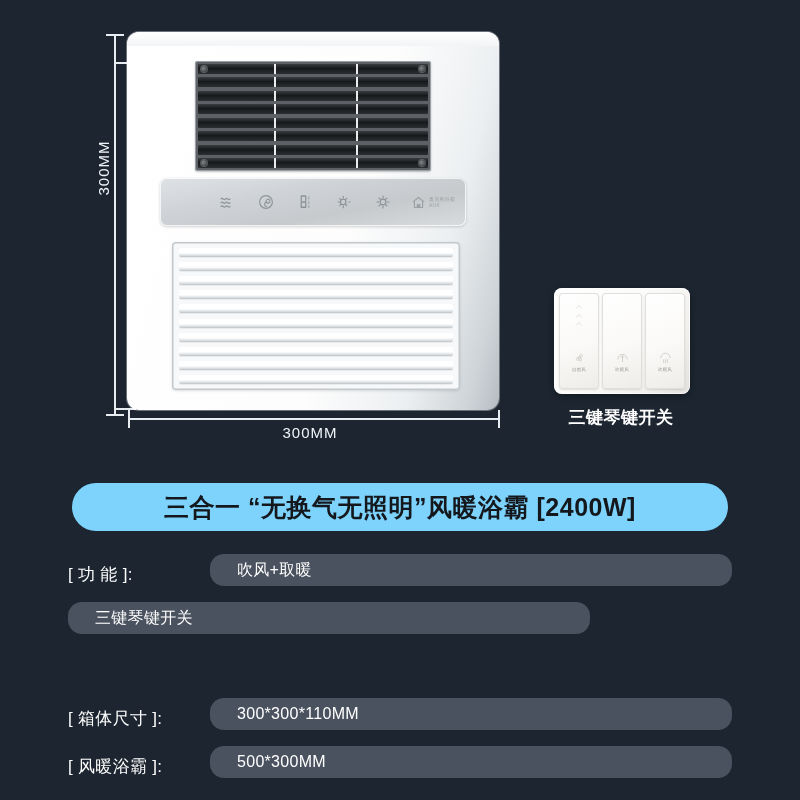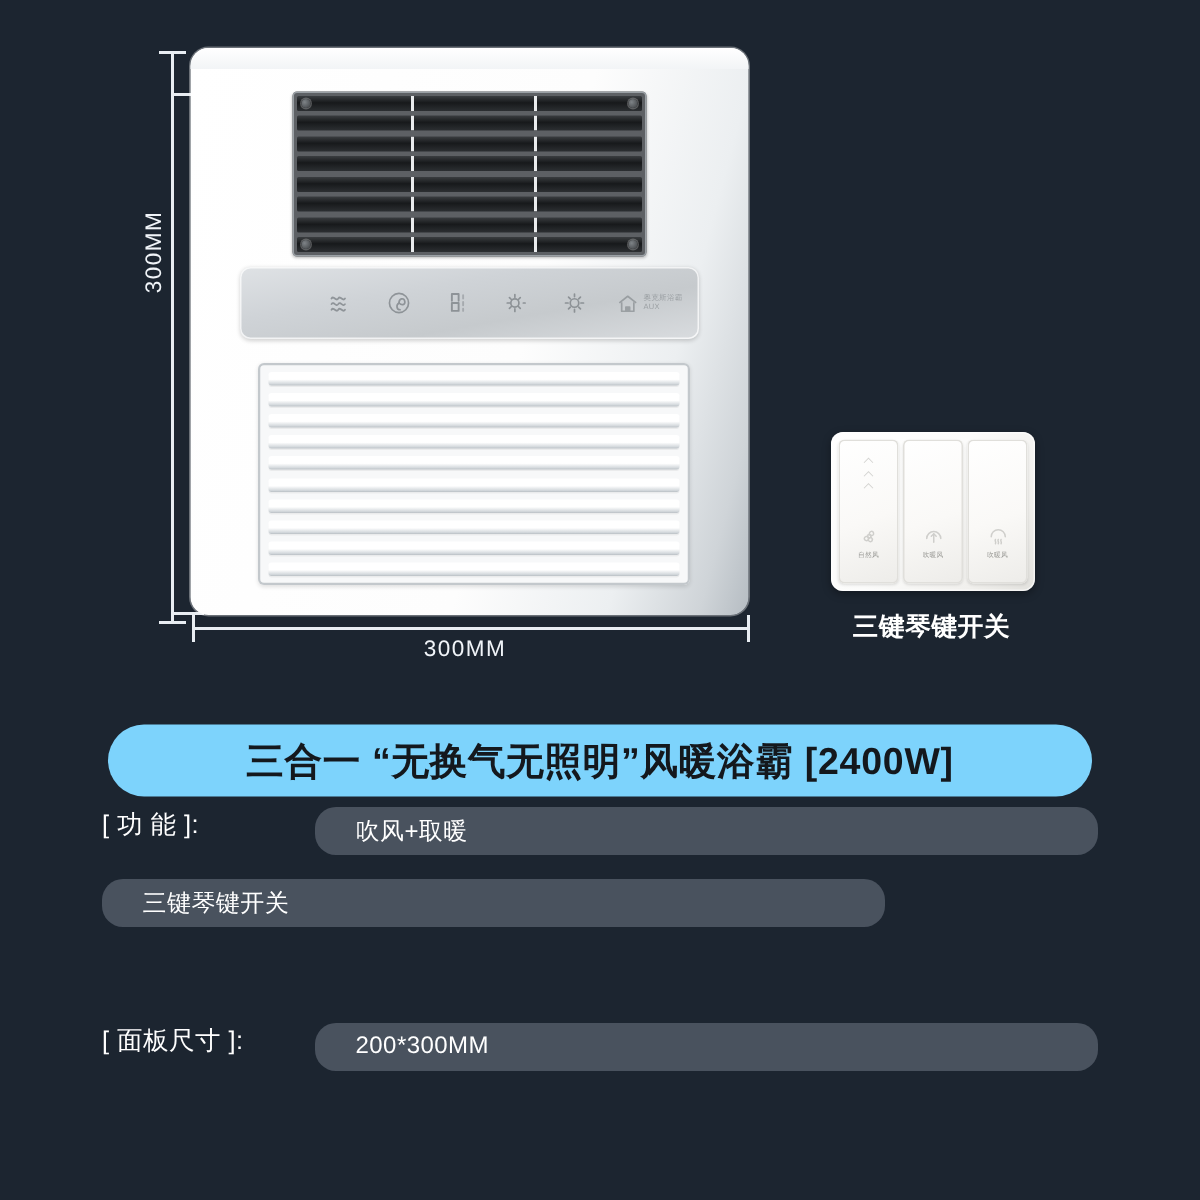--- a/index.html
+++ b/index.html
@@ -151,21 +151,21 @@
     background: #7dd3fc; border-radius: 24px;
     display: flex; align-items: center; justify-content: center; margin-top: 15px;
   }
   #title-text {
     color: #14181d; font-size: 25px; font-weight: bold;
     letter-spacing: .5px; white-space: nowrap;
   }
 
   
   #spec-list { position: absolute; left: 0; top: 538px; width: 800px; }
-  .spec-row { display: flex; align-items: flex-start; height: 48px; padding-left: 68px; }
+  .spec-row { display: flex; align-items: flex-end; height: 48px; padding-left: 68px; }
   .spec-label {
     width: 142px; flex-shrink: 0;
     color: #ffffff; font-size: 17px; letter-spacing: .3px;
     white-space: nowrap;
   }
   .spec-value-bar {
     width: 522px; height: 32px;
     background: #49525e; border-radius: 14px;
     display: flex; align-items: center; padding-left: 27px;
   }
@@ -351,21 +351,27 @@
 
   <div class="spec-row">
     <span class="spec-value-bar">
       <span class="spec-value">三键琴键开关</span>
     </span>
   </div>
 
   <div class="spec-row">
   </div>
 
-
-  <div class="spec-row">
-    <span class="spec-label">[ 面板尺寸 ]:</span>
+  <div class="spec-row">
+    <span class="spec-label">[ 箱体尺寸 ]:</span>
     <span class="spec-value-bar">
-      <span class="spec-value">200*300MM</span>
+      <span class="spec-value">300*300*110MM</span>
     </span>
   </div>
 
+  <div class="spec-row">
+    <span class="spec-label">[ 风暖浴霸 ]:</span>
+    <span class="spec-value-bar">
+      <span class="spec-value">500*300MM</span>
+    </span>
+  </div>
+
 </div>
 
 </body></html>

